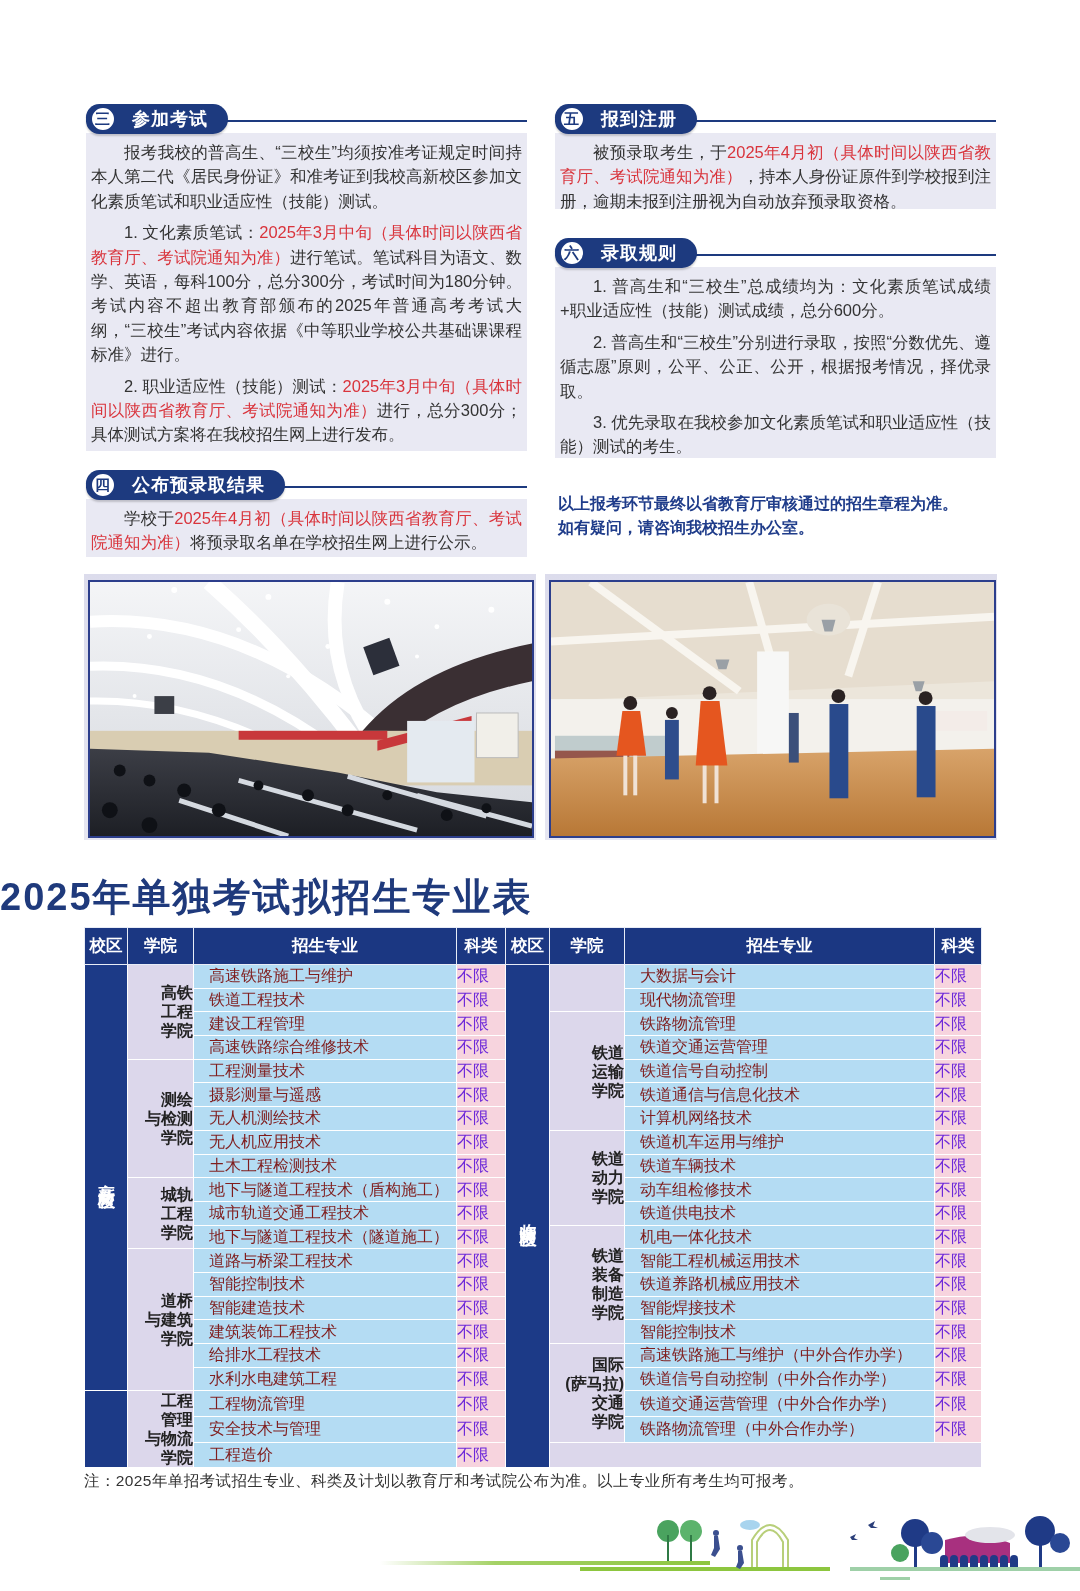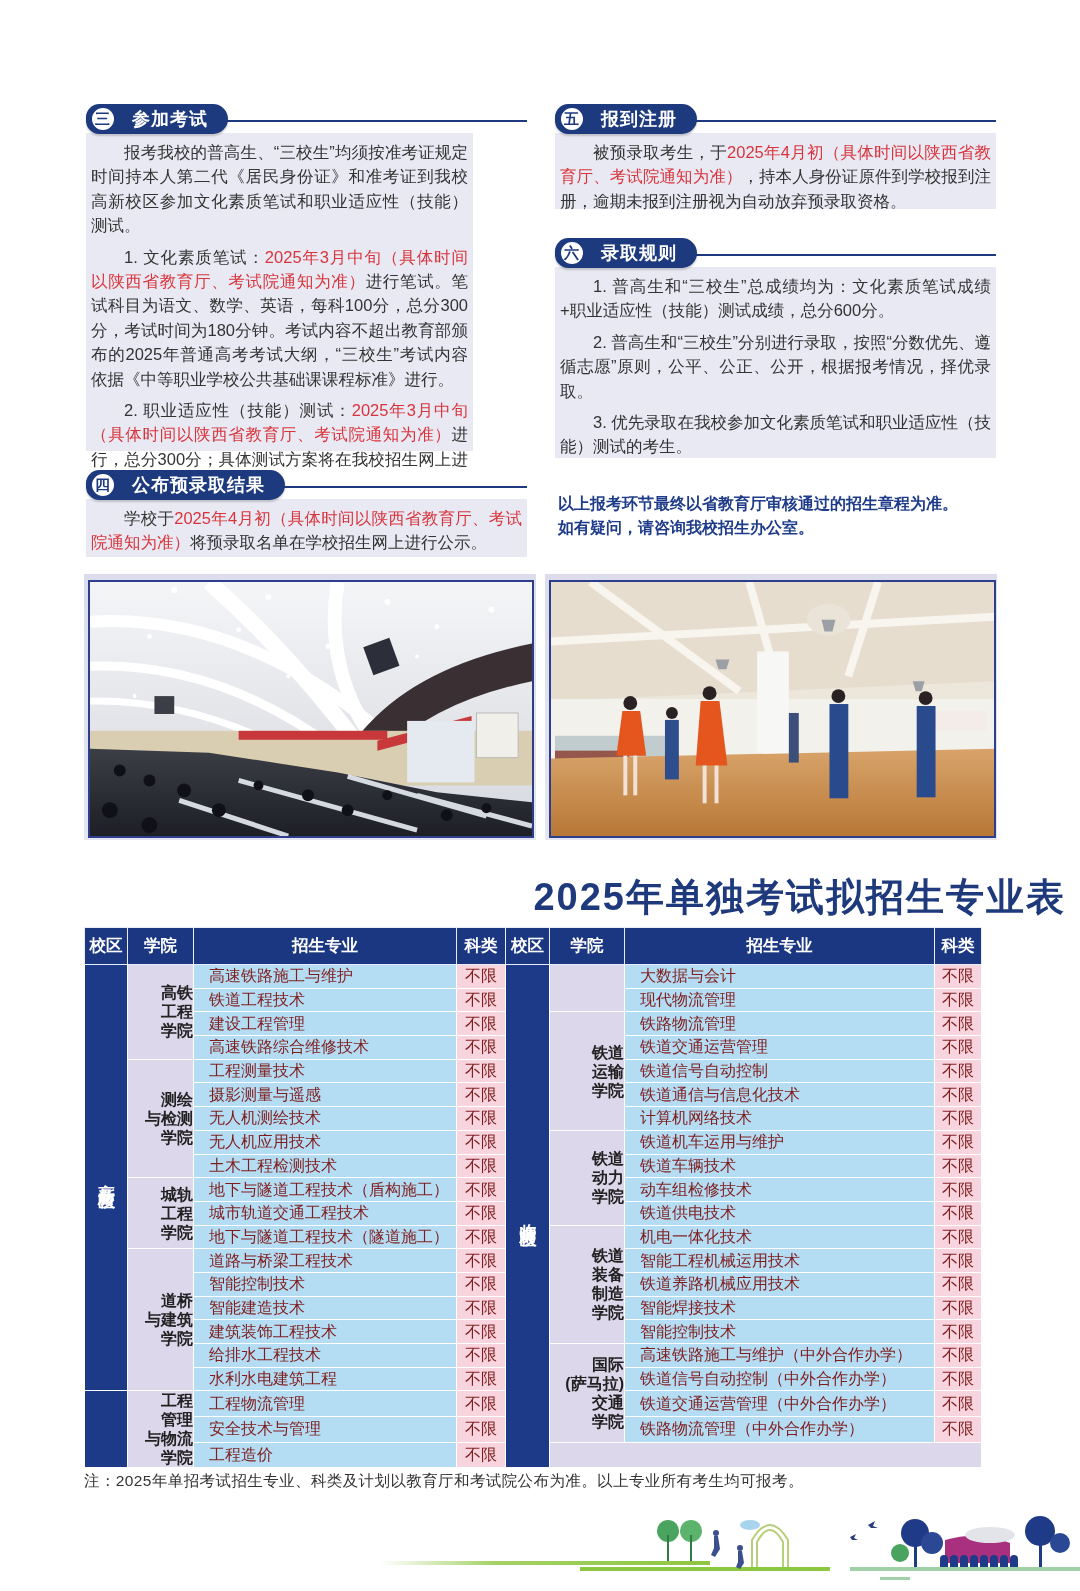--- a/index.html
+++ b/index.html
@@ -22,47 +22,47 @@
   .box p + p { margin-top: 7px; }
   .red { color: #d9343c; }
   .note { position: absolute; left: 558px; top: 492px; width: 440px; font-size: 16px; font-weight: bold; color: #1f3c8a; line-height: 24px; }
 
   
   .photo-frame { position: absolute; background: linear-gradient(#dcdcec, #e6e6f1); }
   .photo { position: absolute; border: 2px solid #2c3e8c; overflow: hidden; background: #ddd; }
   .photo svg { display: block; width: 100%; height: 100%; }
 
   
-  .table-title { position: absolute; left: 0; top: 872px; width: 1066px; text-align: right; font-size: 38px; font-weight: bold;
+  .table-title { position: absolute; left: 0; top: 872px; width: 1066px; text-align: left; font-size: 38px; font-weight: bold;
                  color: #1f3a7c; letter-spacing: 2px; }
   table.majors { position: absolute; left: 84px; top: 927px; width: 897px; border-collapse: collapse; table-layout: fixed; }
   table.majors th { height: 37px; background: #1b3782; color: #ffffff; font-size: 16.5px; font-weight: bold; border: 1.5px solid #e8ecf6; }
   table.majors td { height: 23.7px; border: 1.5px solid #ffffff; padding: 0; font-size: 16px; line-height: 20px; }
   td.campus { background: #1c3a87; text-align: center; vertical-align: middle; }
   .vtext { writing-mode: vertical-rl; text-orientation: upright; color: #ffffff; font-weight: bold; font-size: 17px; letter-spacing: 3px; display: inline-block; }
   td.college { background: #dcd7eb; text-align: right; vertical-align: middle; font-weight: bold; color: #222222;
                white-space: pre-line; line-height: 19px !important; font-size: 16px; }
   td.major { background: #b4dcf3; padding-left: 15px !important; color: #7f1d1d; white-space: nowrap; }
-  td.cat { background: #f7d4de; text-align: center; color: #7f1d1d; }
+  td.cat { background: #f7d4de; color: #6d28d9; }
   td.empty-lav { background: #dcd7eb; }
 
   .footnote { position: absolute; left: 84px; top: 1471px; font-size: 15.5px; color: #333333; letter-spacing: 0.4px; }
   .deco { position: absolute; left: 380px; top: 1505px; width: 700px; height: 86px; }
 </style>
 </head>
 <body>
 
 <div class="sec-head" style="left:86px;top:104px;width:441px;">
   <div class="head-line"></div>
   <div class="pill">
     <span class="num">三</span>
     <span>参加考试</span>
   </div>
 </div>
-<div class="box" style="left:86px;top:133px;width:387px;height:318px;">
+<div class="box" style="left:86px;top:133px;width:441px;height:318px;">
   <p>报考我校的普高生、“三校生”均须按准考证规定时间持本人第二代《居民身份证》和准考证到我校高新校区参加文化素质笔试和职业适应性（技能）测试。</p>
   <p><span>1. 文化素质笔试：</span><span class="red">2025年3月中旬（具体时间以陕西省教育厅、考试院通知为准）</span><span>进行笔试。笔试科目为语文、数学、英语，每科100分，总分300分，考试时间为180分钟。考试内容不超出教育部颁布的2025年普通高考考试大纲，“三校生”考试内容依据《中等职业学校公共基础课课程标准》进行。</span></p>
   <p><span>2. 职业适应性（技能）测试：</span><span class="red">2025年3月中旬（具体时间以陕西省教育厅、考试院通知为准）</span><span>进行，总分300分；具体测试方案将在我校招生网上进行发布。</span></p>
 </div>
 
 <div class="sec-head" style="left:86px;top:470px;width:441px;">
   <div class="head-line"></div>
   <div class="pill">
     <span class="num">四</span>
     <span>公布预录取结果</span>

